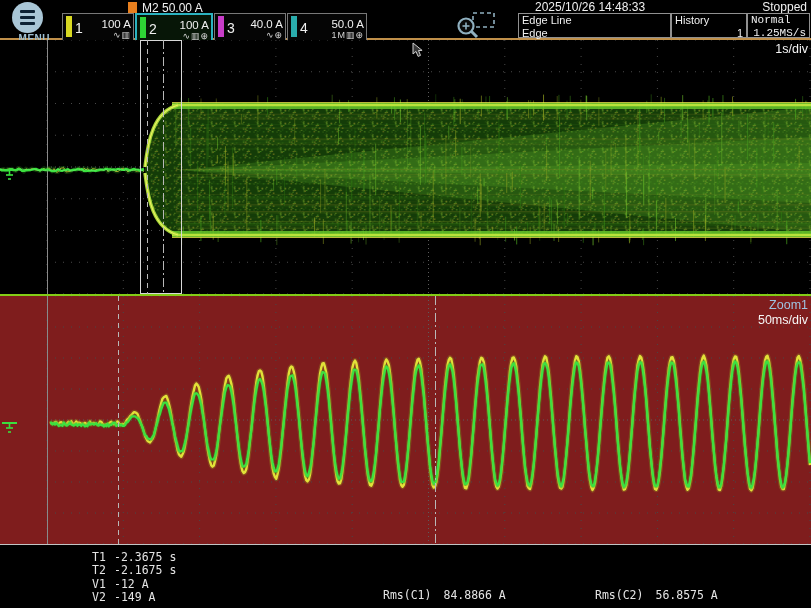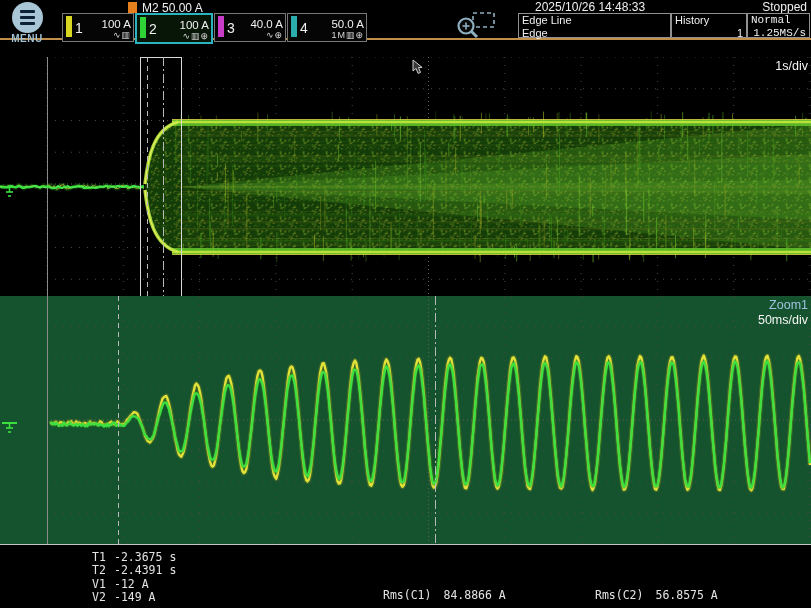--- a/index.html
+++ b/index.html
@@ -3,21 +3,21 @@
 <meta charset="utf-8">
 <style>
   html,body{margin:0;padding:0;background:#222;}
   .screen{
     position:relative;width:811px;height:608px;background:#000;overflow:hidden;
     font-family:"Liberation Sans",sans-serif;color:#e8e8e8;
     -webkit-font-smoothing:none;
   }
   
   .topbar{position:absolute;left:0;top:0;width:811px;height:38px;background:#000;border-bottom:2px solid #c0904a;}
-  .menu{position:absolute;left:4px;top:2px;width:46px;text-align:center;cursor:pointer;}
+  .menu{position:absolute;left:4px;top:2px;width:46px;text-align:right;cursor:pointer;}
   .menu-circle{width:31px;height:31px;margin:0 auto;border-radius:50%;background:#a9c6d6;
     display:flex;flex-direction:column;align-items:center;justify-content:center;gap:3px;}
   .menu-circle i{display:block;width:15px;height:3px;background:#0d2234;border-radius:1px;}
   .menu-label{font-size:10px;font-weight:bold;color:#9fc0d2;letter-spacing:.5px;margin-top:0px;}
   .m2{position:absolute;left:128px;top:1px;height:13px;display:flex;align-items:center;gap:5px;font-size:12px;color:#f0f0f0;white-space:nowrap;}
   .m2-swatch{display:inline-block;width:9px;height:11px;}
   .channels{position:absolute;left:62px;top:13px;display:flex;}
   .chbox{position:relative;height:25px;border:1px solid #787878;background:#050505;margin-right:1px;
     display:flex;align-items:stretch;padding:1px 2px 1px 2px;box-sizing:content-box;}
   .chbox.sel{border-width:2px;background:#071607;}
@@ -33,22 +33,22 @@
   .zoomtool{position:absolute;left:452px;top:11px;width:46px;height:30px;cursor:pointer;}
   .datetime{position:absolute;left:535px;top:0px;font-size:12px;color:#f0f0f0;white-space:nowrap;}
   .status{position:absolute;right:4px;top:0px;font-size:12px;color:#f0f0f0;text-align:right;}
   .infobox{position:absolute;top:13px;height:25px;border:1px solid #909090;font-size:11px;line-height:12.5px;
     color:#f0f0f0;padding:0 3px;box-sizing:border-box;background:#000;}
   .infobox .rt{text-align:right;}
   .box-trig{left:518px;width:153px;}
   .box-hist{left:671px;width:76px;}
   .box-norm{left:747px;width:63px;font-family:Liberation Mono, monospace;}
   
-  .mainview{position:absolute;left:0;top:40px;width:811px;height:254px;border-bottom:2px solid #f9a8d4;background:#000;margin-top:17px;}
-  .zoomview{position:absolute;left:0;top:296px;width:811px;height:248px;border-bottom:1px solid #c4c4c4;background:#14532d;}
+  .mainview{position:absolute;left:0;top:40px;width:811px;height:254px;border-bottom:2px solid #84cc16;background:#000;}
+  .zoomview{position:absolute;left:0;top:296px;width:811px;height:248px;border-bottom:1px solid #c4c4c4;background:#7f1d1d;}
   .mainview svg,.zoomview svg{position:absolute;left:0;top:0;}
   .tb-label{position:absolute;right:3px;top:2px;font-size:12.5px;color:#f5f5f5;text-align:right;line-height:15px;}
   .zoom-name{color:#9fc2e0;}
   
   .footer{position:absolute;left:0;top:545px;width:811px;height:63px;background:#000;}
   .cursor-readouts{position:absolute;left:92px;top:6px;font-family:"DejaVu Sans Mono",monospace;font-size:11.5px;line-height:13.4px;color:#e4e4e4;}
   .cursor-line span.cl{display:inline-block;min-width:22px;}
   .meas{position:absolute;top:43px;left:0;width:811px;font-family:"DejaVu Sans Mono",monospace;font-size:11.5px;color:#e4e4e4;}
   .meas .m{position:absolute;white-space:nowrap;}
   .meas .m:nth-child(1){left:383px;}
@@ -563,21 +563,21 @@
       </svg>
     <div class="tb-label">
       <div class="zoom-name" style="color: rgb(159, 194, 224);">Zoom1</div>
       <div>50ms/div</div>
     </div>
   </div>
 
   <footer class="footer">
     <div class="cursor-readouts" id="cursorReadouts">
         <div class="cursor-line"><span class="cl">T1</span><span>-2.3675 s</span></div>
-        <div class="cursor-line"><span class="cl">T2</span><span>-2.4391 s</span></div>
+        <div class="cursor-line"><span class="cl">T2</span><span>-2.1675 s</span></div>
         <div class="cursor-line"><span class="cl">V1</span><span>-12 A</span></div>
         <div class="cursor-line"><span class="cl">V2</span><span>-149 A</span></div>
       </div>
     <div class="meas" id="measReadouts">
         <span class="m"><span>Rms(C1)</span><span class="mv">84.8866 A</span></span>
         <span class="m"><span>Rms(C2)</span><span class="mv">56.8575 A</span></span>
       </div>
   </footer>
 </div>
 

